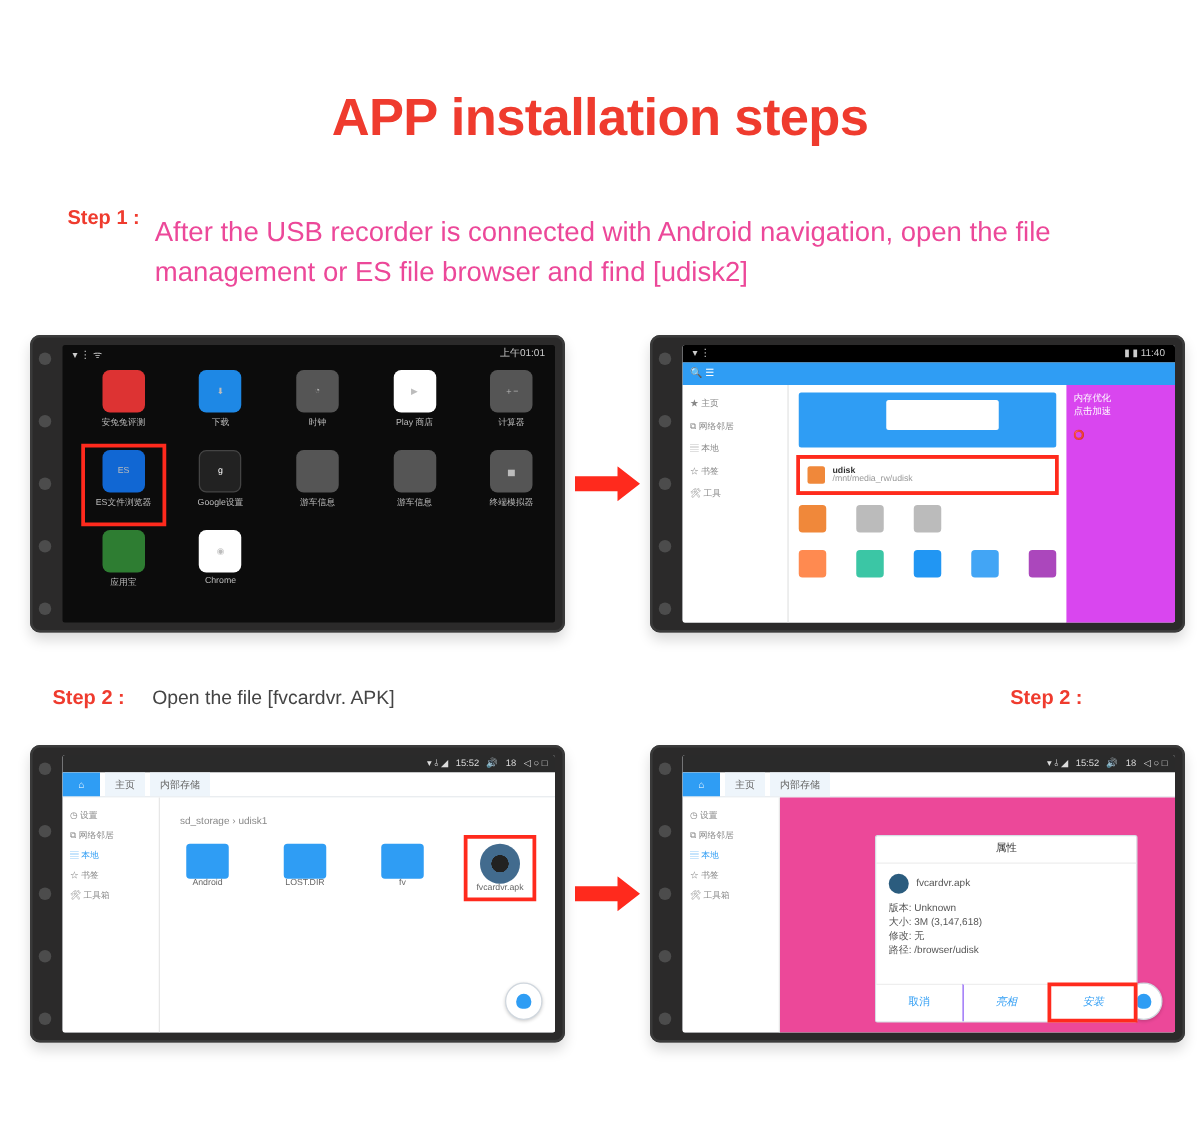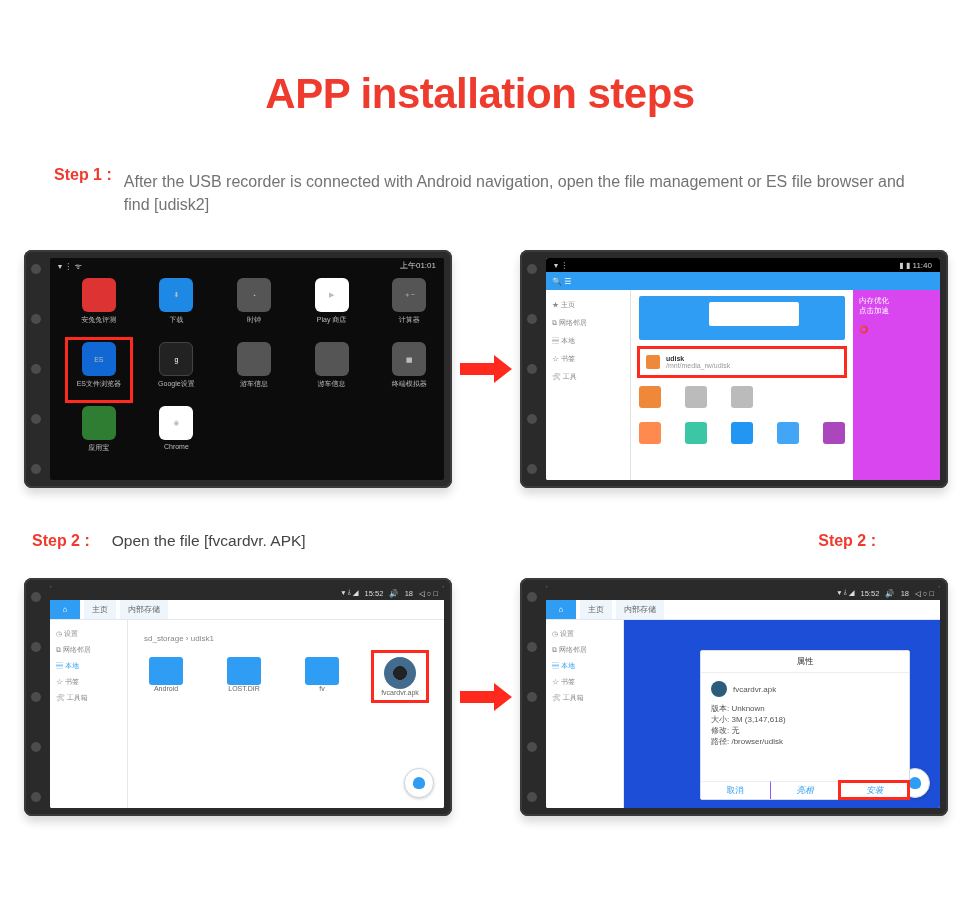--- a/index.html
+++ b/index.html
@@ -27,22 +27,22 @@
     padding: 0 54px;
   }
   .step-label {
     font-size: 16px;
     font-weight: 800;
     color: #ef3b2e;
     margin-right: 12px;
     white-space: nowrap;
   }
   .step-text {
-    font-size: 16px;
-    color: #737373;
+    font-size: 22px;
+    color: #ec4899;
     line-height: 1.45;
     padding-top: 4px;
   }
   .panels-1 {
     display: flex;
     align-items: center;
     justify-content: space-between;
     padding: 0 24px;
     margin-top: 34px;
   }
@@ -117,21 +117,21 @@
   .udisk-row .orng{width:14px;height:14px;background:#f0883a;border-radius:2px;margin-right:6px;}
   .tiles-row{display:flex;gap:24px;margin-top:10px;}
   .tiles-row span{width:22px;height:22px;border-radius:3px;background:#ccc;}
   .tiles-row .tb1{background:#f0883a}.tiles-row .tb2{background:#bbb}.tiles-row .tb3{background:#bbb}
   .tiles-row2{display:flex;gap:24px;margin-top:14px;}
   .tiles-row2 span{width:22px;height:22px;border-radius:3px;}
   .tiles-row2 .c1{background:#ff8a50}.tiles-row2 .c2{background:#3bc6a5}.tiles-row2 .c3{background:#2196f3}.tiles-row2 .c4{background:#42a5f5}.tiles-row2 .c5{background:#ab47bc}
   .rightB{width:92px;background:#d946ef;color:#fff;font-size:7.5px;padding:6px;}
   
   .steps-23{
-    display:flex; justify-content:space-between; padding:0 32px; margin-top:44px;
+    display:flex; justify-content:space-between; padding:0 42px; margin-top:44px;
   }
   .step-inline{display:flex;align-items:baseline;gap:10px;}
   .step-inline .small{font-size:15.5px;color:#444;}
   
   .panels-2{display:flex;align-items:center;justify-content:space-between;padding:0 24px;margin-top:28px;}
   
   .scC{background:#eef2f6;}
   .statC{height:14px;background:#2a2a2a;color:#ddd;display:flex;align-items:center;justify-content:flex-end;padding:0 6px;font-size:7.5px;gap:6px;}
   .tabsC{height:20px;background:#fff;display:flex;align-items:center;font-size:8px;color:#666;border-bottom:1px solid #e4e7eb;}
   .tabsC .home{width:30px;height:100%;background:#2f9df4;display:flex;align-items:center;justify-content:center;color:#fff;}
@@ -148,21 +148,21 @@
   .folder .fblue{background:#2f9df4;}
   .folder .fapk{background:radial-gradient(circle,#222 30%,#426b8e 31%,#426b8e 100%);border-radius:50%;width:32px;height:32px;}
   .apk-hl{outline:3px solid #ff2a1d;outline-offset:4px;}
   .mic-btn{position:absolute;right:10px;bottom:10px;width:30px;height:30px;border-radius:50%;background:#fff;border:1px solid #d0d7de;box-shadow:0 1px 3px rgba(0,0,0,.2);display:flex;align-items:center;justify-content:center;}
   .mic-btn span{width:12px;height:12px;border-radius:50% 50% 40% 40%;background:#2f9df4;}
   .dialog{position:absolute;left:76px;top:30px;width:210px;height:150px;background:#fff;border-radius:2px;border:1px solid #d6dde4;font-size:8px;color:#555;}
   .dialog .dh{height:22px;border-bottom:1px solid #eee;display:flex;align-items:center;justify-content:center;color:#333;font-size:8.5px;}
   .dialog .db{padding:8px 10px 6px 10px;}
   .dialog .db .ln{display:flex;align-items:center;gap:6px;margin-bottom:6px;}
   .dialog .db .av{width:16px;height:16px;border-radius:50%;background:#2b5c7e;}
-  .dialog .df{position:absolute;left:0;right:0;bottom:0;height:18px;display:flex;}
+  .dialog .df{position:absolute;left:0;right:0;bottom:0;height:30px;display:flex;}
   .dialog .df button{flex:1;border:none;background:#fff;border-top:1px solid #eee;font-size:8.5px;color:#2f9df4;cursor:pointer;}
   .dialog .df button + button{border-left:1px solid #8b5cf6;font-style:italic;}
   .install-hl{outline:3px solid #ff2a1d;outline-offset:-2px;}
 </style>
 </head>
 <body>
 
 <h1 class="title">APP installation steps</h1>
 
 <div class="step-row">
@@ -390,21 +390,21 @@
         <div class="tab">内部存储</div>
       </div>
       <div class="bodyC">
         <div class="sideC">
           <div>◷ <span>设置</span></div>
           <div>⧉ <span>网络邻居</span></div>
           <div class="on">▤ <span>本地</span></div>
           <div>☆ <span>书签</span></div>
           <div>🛠 <span>工具箱</span></div>
         </div>
-        <div class="mainC" style="background:#1d4ed8">
+        <div class="mainC" style="background:#ec4899">
           <div class="mic-btn">
               <span></span>
             </div>
           <div class="dialog">
             <div class="dh">属性</div>
             <div class="db">
               <div class="ln">
                   <span class="av"></span>
                   <span>fvcardvr.apk</span>
                 </div>

